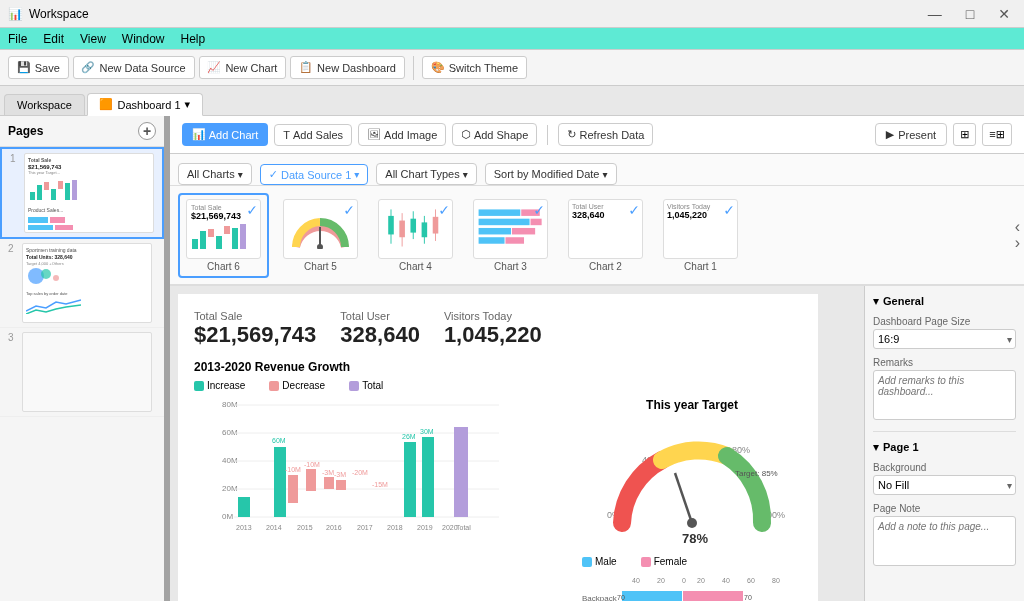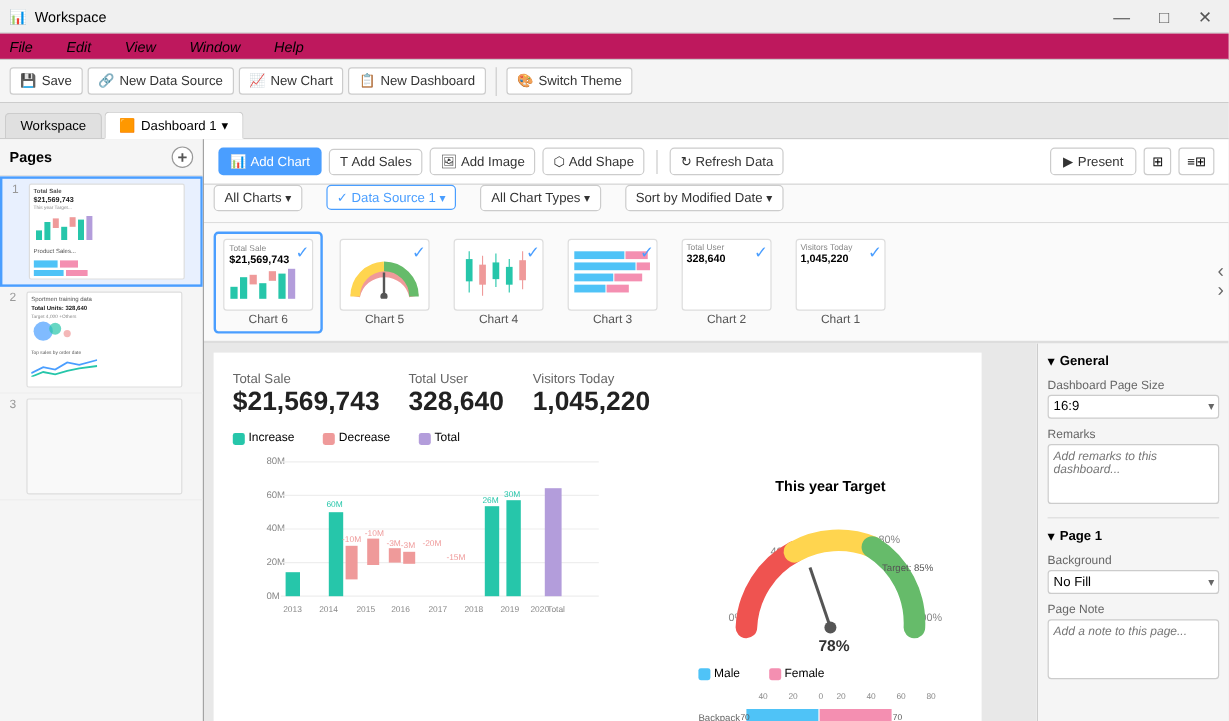--- a/index.html
+++ b/index.html
@@ -9,22 +9,22 @@
     .titlebar {
       height: 28px; background: #f0f0f0; display: flex; align-items: center;
       padding: 0 8px; border-bottom: 1px solid #ccc; justify-content: space-between;
     }
     .titlebar-left { display: flex; align-items: center; gap: 6px; font-size: 12px; font-weight: 500; }
     .titlebar-right { display: flex; gap: 12px; font-size: 14px; color: #555; }
     .titlebar-btn { cursor: pointer; padding: 2px 6px; }
 
     
     .menubar {
-      height: 22px; background: #be185d; display: flex; align-items: center;
-      padding: 0 8px; gap: 28px; border-bottom: 1px solid #ccc; font-size: 12px; font-style: italic;
+      height: 22px; background: #5eead4; display: flex; align-items: center;
+      padding: 0 8px; gap: 16px; border-bottom: 1px solid #ccc; font-size: 12px;
     }
     .menubar-item { cursor: pointer; }
 
     
     .toolbar {
       height: 36px; background: #f5f5f5; display: flex; align-items: center;
       padding: 0 8px; gap: 4px; border-bottom: 1px solid #ccc;
     }
     .toolbar-btn {
       display: flex; align-items: center; gap: 4px; padding: 4px 8px;
@@ -43,21 +43,21 @@
       border: 1px solid #ccc; border-bottom: none; border-radius: 4px 4px 0 0;
       cursor: pointer; font-size: 11px; background: #e0e0e0; margin-right: 2px;
     }
     .tab.active { background: white; border-bottom: 1px solid white; margin-bottom: -1px; }
 
     
     .main { display: flex; height: calc(601px - 116px); }
 
     
     .pages-panel {
-      width: 170px; background: #f5f5f5; border-right: 1px solid #a3a3a3;
+      width: 170px; background: #f5f5f5; border-right: 6px solid #a3a3a3;
       display: flex; flex-direction: column; overflow-y: auto;
     }
     .pages-header {
       display: flex; align-items: center; justify-content: space-between;
       padding: 6px 8px; font-weight: 600; font-size: 12px; border-bottom: 1px solid #ddd;
     }
     .add-page-btn { width: 18px; height: 18px; border: 1px solid #999; border-radius: 50%; display: flex; align-items: center; justify-content: center; cursor: pointer; font-size: 14px; color: #555; background: white; }
     .page-item {
       padding: 4px 8px; cursor: pointer; border-bottom: 1px solid #eee;
       display: flex; gap: 4px; align-items: flex-start;
@@ -294,21 +294,21 @@
       </button>
       <div class="chart-toolbar-sep"></div>
       <button class="present-btn">
         <span>▶</span>
         <span>Present</span>
       </button>
       <button style="padding:4px 6px; border:1px solid #ccc; border-radius:3px; background:white; cursor:pointer; font-size:11px;">⊞</button>
       <button style="padding:4px 6px; border:1px solid #ccc; border-radius:3px; background:white; cursor:pointer; font-size:11px;">≡⊞</button>
     </div>
 
-    <div style="height:32px; background:#fafafa; display:flex; align-items:flex-start; padding:0 8px; gap:20px; border-bottom:1px solid #ddd;">
+    <div style="height:32px; background:#fafafa; display:flex; align-items:flex-end; padding:0 8px; gap:8px; border-bottom:1px solid #ddd;">
       <div class="chart-toolbar-select">
         <span>All Charts</span>
         <span class="chevron">▾</span>
       </div>
       <div style="display:flex; align-items:center; gap:3px; padding:3px 8px; border:1px solid #4a9eff; border-radius:4px; font-size:11px; background:white; color:#4a9eff; cursor:pointer;">
         <span>✓</span>
         <span>Data Source 1</span>
         <span class="chevron">▾</span>
       </div>
       <div class="chart-toolbar-select">
@@ -439,20 +439,21 @@
             </div>
             <div class="dash-stat">
               <h4>Visitors Today</h4>
               <div class="value">1,045,220</div>
             </div>
           </div>
 
           <div class="dash-charts-row">
 
             <div class="dash-left">
+              <div class="chart-title">2013-2020 Revenue Growth</div>
               <div class="legend">
                 <div class="legend-item">
                   <div class="legend-dot" style="background:#26c6aa;"></div>
                   <span>Increase</span>
                 </div>
                 <div class="legend-item">
                   <div class="legend-dot" style="background:#ef9a9a;"></div>
                   <span>Decrease</span>
                 </div>
                 <div class="legend-item">

